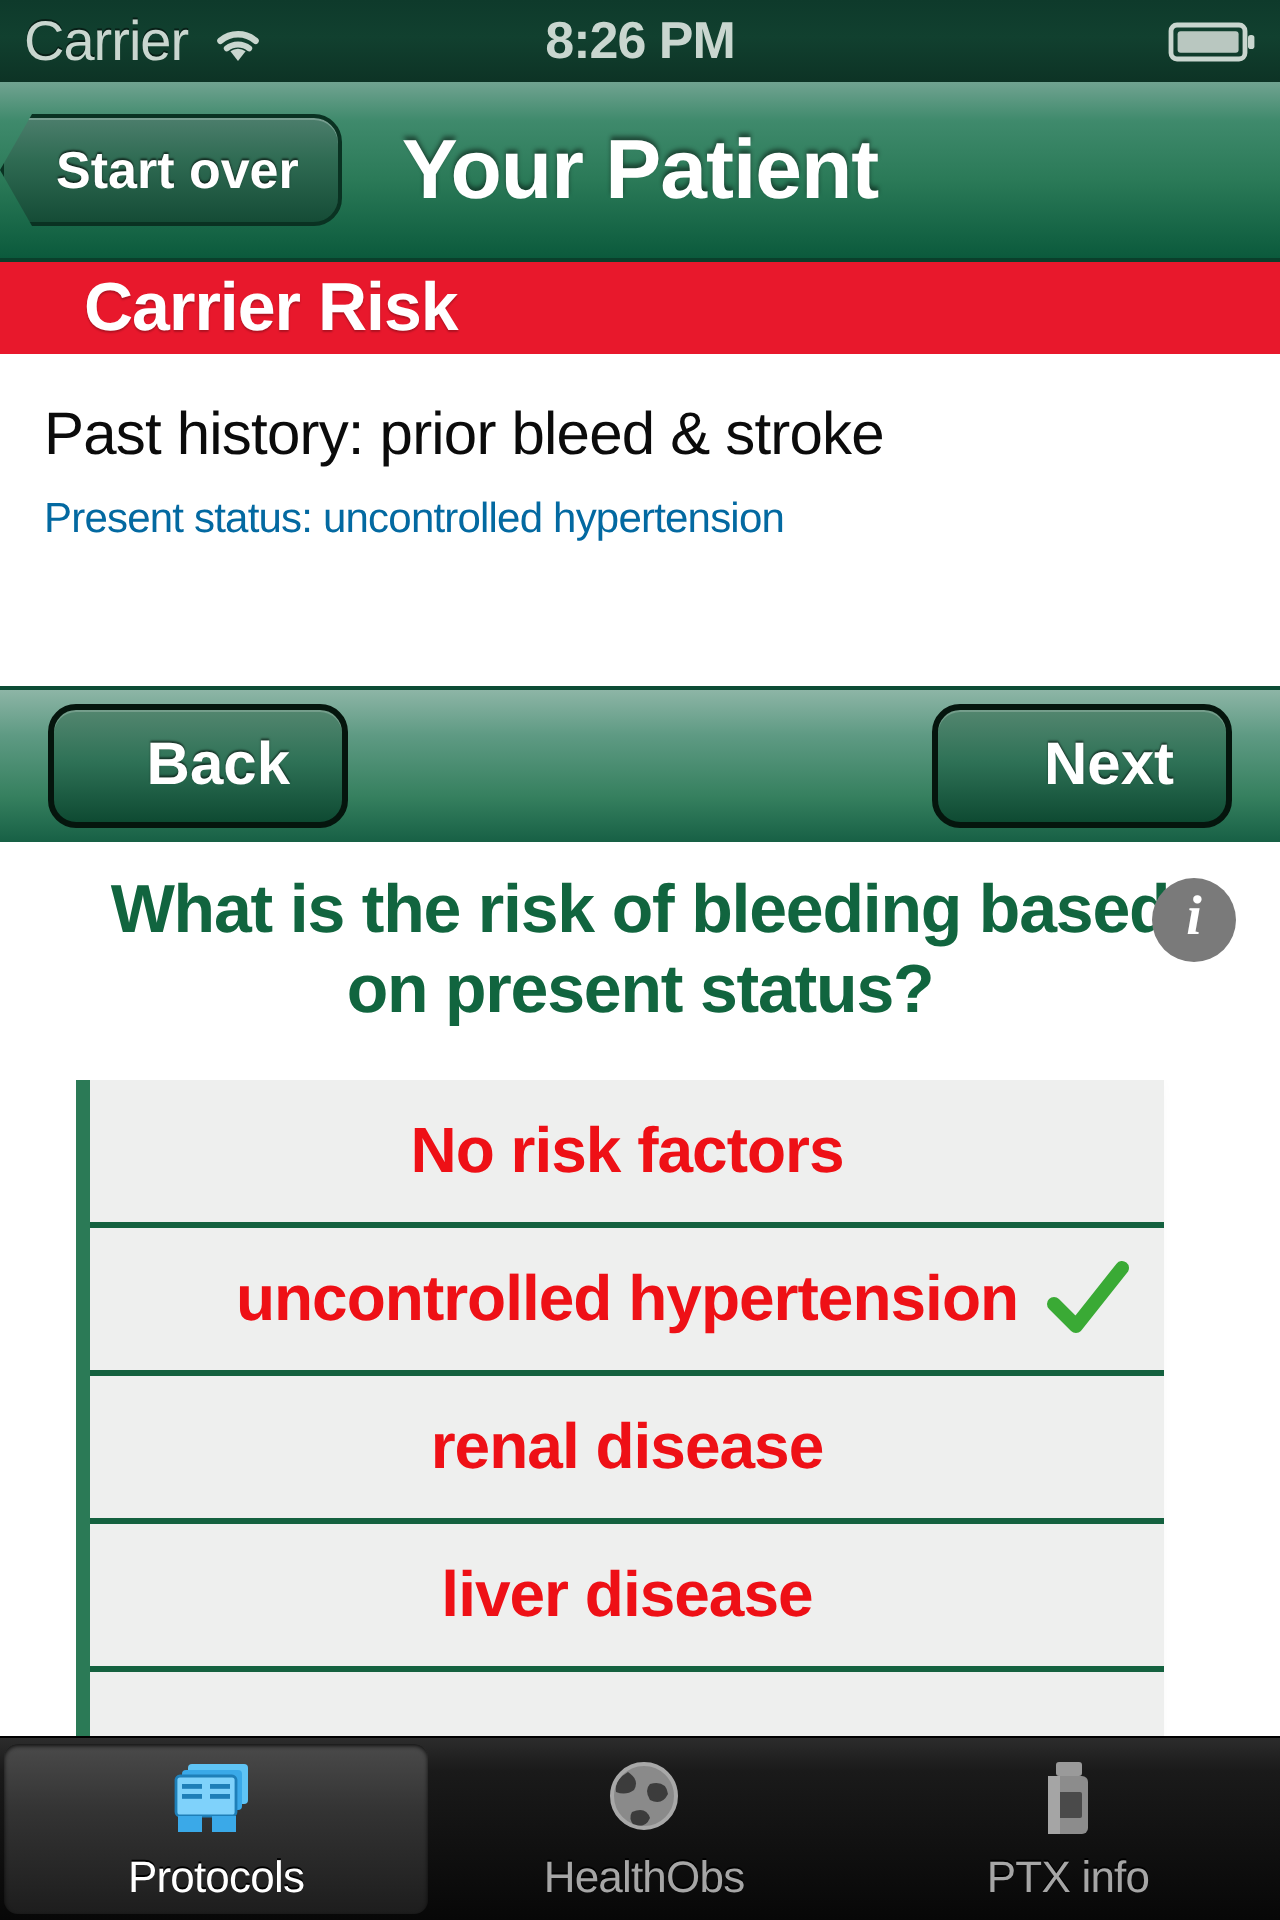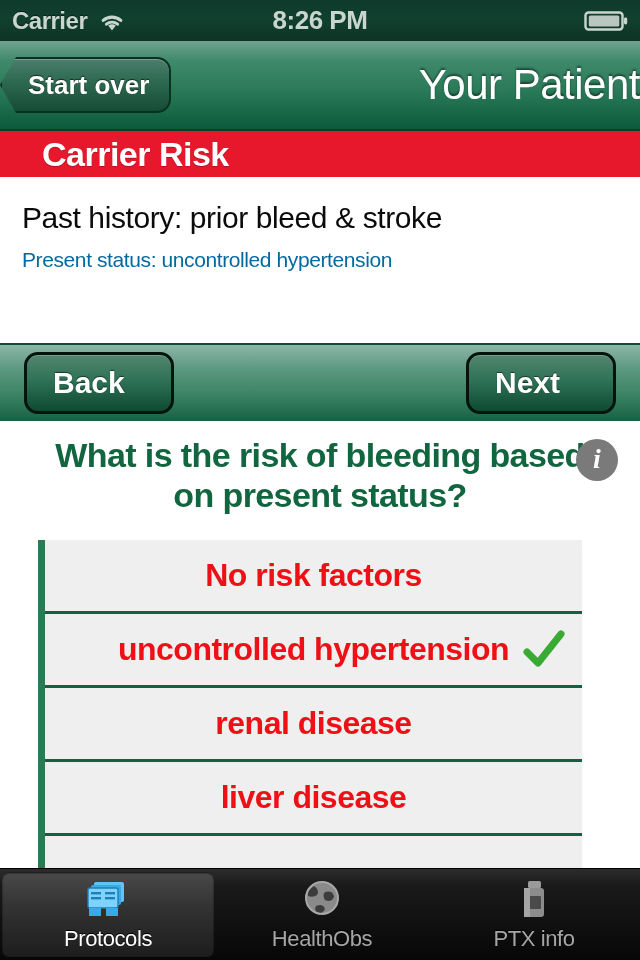--- a/index.html
+++ b/index.html
@@ -14,21 +14,21 @@
   
   .status-bar{
     height:41px;
     background:linear-gradient(180deg,#0e3a2b 0%,#11402f 45%,#0d3325 100%);
     display:flex; align-items:center;
     padding:0 12px;
     position:relative;
   }
   .status-left{ display:flex; align-items:center; gap:10px; }
   .carrier-label{
-    color:#c9d6cf; font-size:24px; font-weight:bold; letter-spacing:-0.5px;
+    color:#c9d6cf; font-size:28px; font-weight:normal; letter-spacing:-0.5px;
     text-shadow:0 -1px 0 rgba(0,0,0,.5);
   }
   .wifi-icon{ width:30px; height:22px; display:block; }
   .status-time{
     position:absolute; left:0; right:0; text-align:center;
     color:#c9d6cf; font-size:26px; font-weight:bold; letter-spacing:-0.5px;
     pointer-events:none;
   }
   .status-right{ margin-left:auto; display:flex; align-items:center; }
   .battery-icon{ width:44px; height:22px; display:block; }
@@ -50,22 +50,22 @@
     color:#ffffff; font-size:26px; font-weight:bold;
     text-shadow:0 -1px 1px rgba(0,0,0,.6);
     background:linear-gradient(180deg,#4c7e6c 0%,#2f6b53 40%,#154c36 100%);
     border:2px solid #0a3222;
     border-radius:10px 14px 14px 10px;
     clip-path:polygon(0% 50%, 16px 0%, 100% 0%, 100% 100%, 16px 100%);
     box-shadow:inset 0 1px 0 rgba(255,255,255,.25);
     cursor:pointer;
   }
   .nav-title{
-    position:absolute; left:0; right:0; text-align:right;
-    color:#ffffff; font-size:42px; font-weight:normal; letter-spacing:-0.5px;
+    position:absolute; left:0; right:0; text-align:center;
+    color:#ffffff; font-size:42px; font-weight:bold; letter-spacing:-0.5px;
     text-shadow:0 -2px 2px rgba(0,0,0,.45);
     pointer-events:none;
   }
 
   
   .risk-banner{
     height:46px;
     background:#e8182c;
     display:flex; align-items:center;
     padding-left:42px;
@@ -94,21 +94,21 @@
     height:78px;
     background:linear-gradient(180deg,#8db5a6 0%,#5e9a83 30%,#36805f 70%,#176045 100%);
     border-top:2px solid #0d4c35;
     display:flex; align-items:center; justify-content:space-between;
     padding:0 24px;
   }
   .toolbar-btn{
     height:62px;
     min-width:150px;
     padding:0 26px;
-    display:flex; align-items:center; justify-content:flex-start;
+    display:flex; align-items:center; justify-content:flex-end;
     color:#ffffff; font-size:30px; font-weight:bold;
     text-shadow:0 -1px 1px rgba(0,0,0,.55);
     background:linear-gradient(180deg,#53866f 0%,#2f7257 45%,#0e4a32 100%);
     border:3px solid #05150d;
     border-radius:14px;
     box-shadow:inset 0 1px 0 rgba(255,255,255,.2);
     cursor:pointer;
   }
 
   

